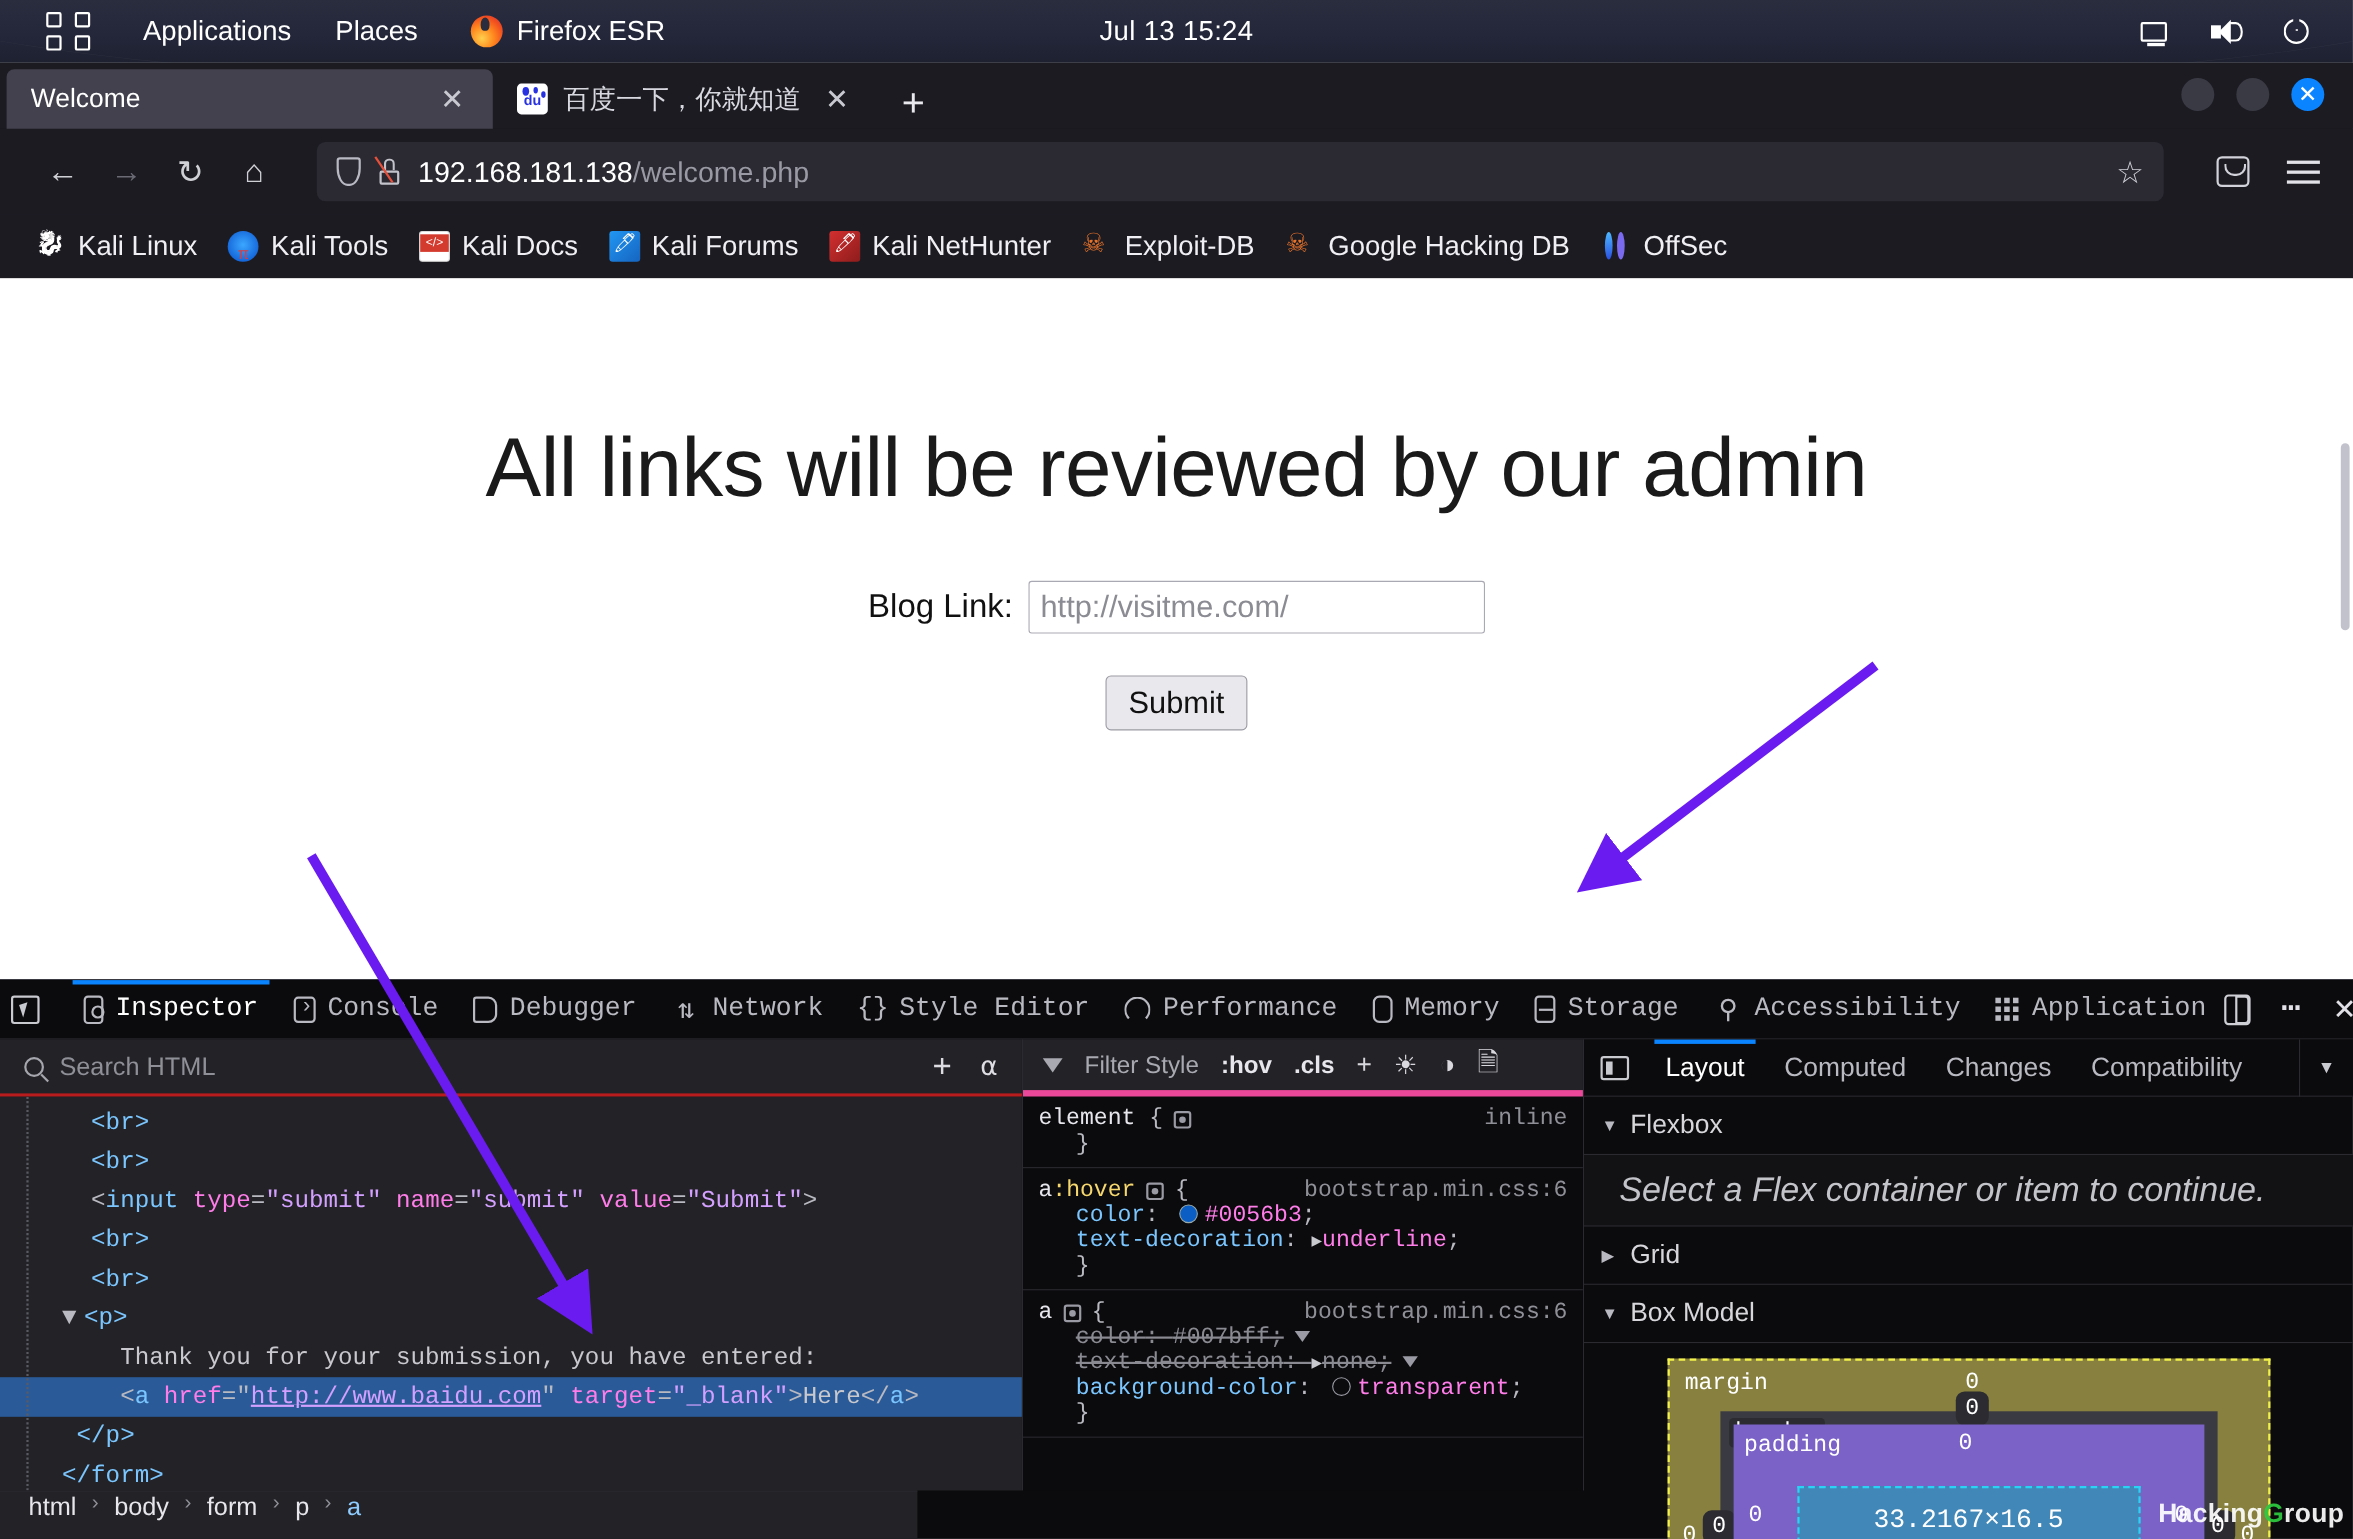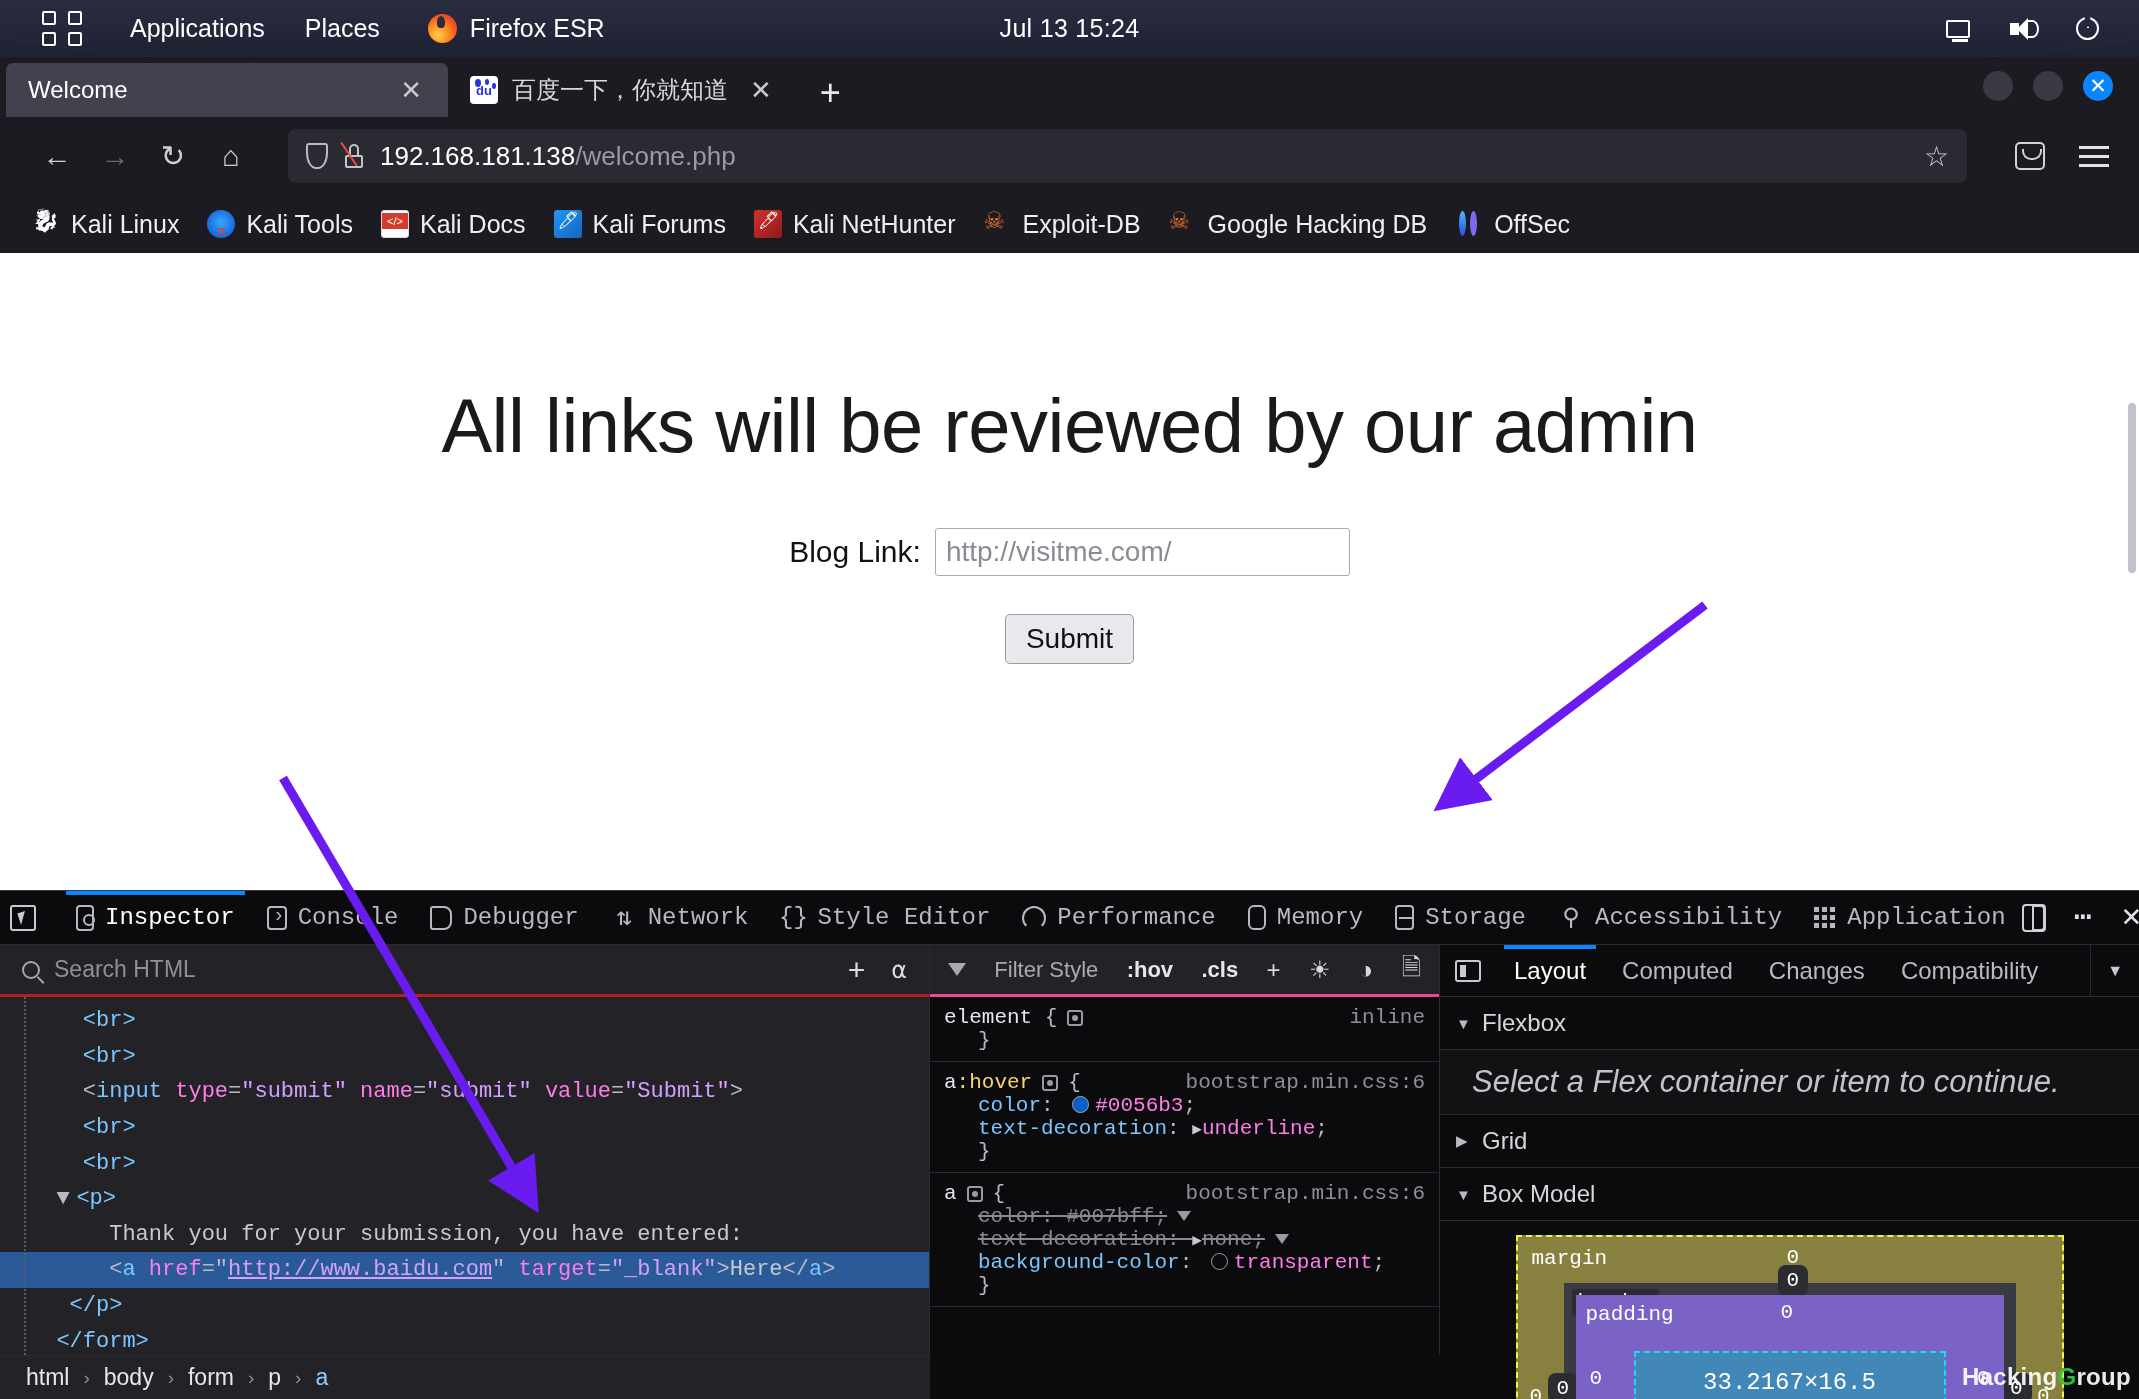--- a/index.html
+++ b/index.html
@@ -265,21 +265,21 @@
   .val { color: #d3a0ff; }
   .punc { color: #b9b9c2; }
   .txt { color: #c8c8ce; }
   .linkv { color: #d3a0ff; text-decoration: underline; }
   .twisty { color: #b9b9c2; display:inline-block; width: 20px; }
   .guide { position:absolute; left: 24px; top: 0; bottom: 0; width: 0; border-left: 2px dotted #5a5a64; }
 
   .dt-col-rules { width: 510px; border-right: 1px solid #2a2a30; display:flex; flex-direction:column; }
   .rules-toolbar {
     height: 52px; display:flex; align-items:center; gap: 20px; padding: 0 18px;
-    border-bottom: 3px solid #ec4899; background: #232327; font-size: 22px; color: #a9a9b2; justify-content: space-between;
+    border-bottom: 6px solid #ec4899; background: #232327; font-size: 22px; color: #a9a9b2;
   }
   .funnel { width:0;height:0; border-left: 9px solid transparent; border-right: 9px solid transparent; border-top: 13px solid #a9a9b2; flex:none;}
   .rt-bold { color: #e6e6ec; font-weight: bold; }
   .rt-ico { color: #d8d8de; font-size: 24px; }
   .rules { flex: 1; overflow: hidden; font-family: "Liberation Mono", monospace; font-size: 21px; background: #0b0b0d; }
   .rule { border-bottom: 1px solid #2a2a30; padding: 9px 0 9px 14px; }
   .rule-head { display: flex; align-items: center; }
   .sel-name { color: #e6e6ec; }
   .pseudo { color: #f5d76e; }
   .target-ico { display:inline-block; width:16px;height:16px;border:2px solid #9a9aa4;border-radius:3px;margin:0 10px;position:relative;vertical-align:-2px;}
@@ -343,22 +343,22 @@
     position: absolute; background: #2b2b31; border-radius: 8px; padding: 4px 9px; color: #fff; font-size: 21px;
   }
   .watermark {
     position: absolute; right: 8px; bottom: 8px; font-size: 24px; font-weight: bold;
     color: #fff; opacity: .92; letter-spacing: .3px; z-index: 60;
     font-family: "Liberation Sans", sans-serif;
   }
   .watermark .g { color: #2ecc40; }
 
   .breadcrumb {
-    position: absolute; left: 0; bottom: 0; width: 930px; height: 44px;
-    display: flex; align-items: center; gap: 14px; padding-left: 26px;
+    position: absolute; left: 0; bottom: 0; width: 834px; height: 44px;
+    display: flex; gap: 14px; padding-left: 26px;
     background: #232327; border-top: 1px solid #2a2a30; font-size: 23px; color: #e6e6ec;
     font-family: "Liberation Sans", sans-serif;
   }
   .bc-sep { color: #8f8f98; font-size: 19px; }
   .bc.sel { color: #8ecbff; }
 </style>
 </head>
 <body>
 
 <div class="desktop-bar">

